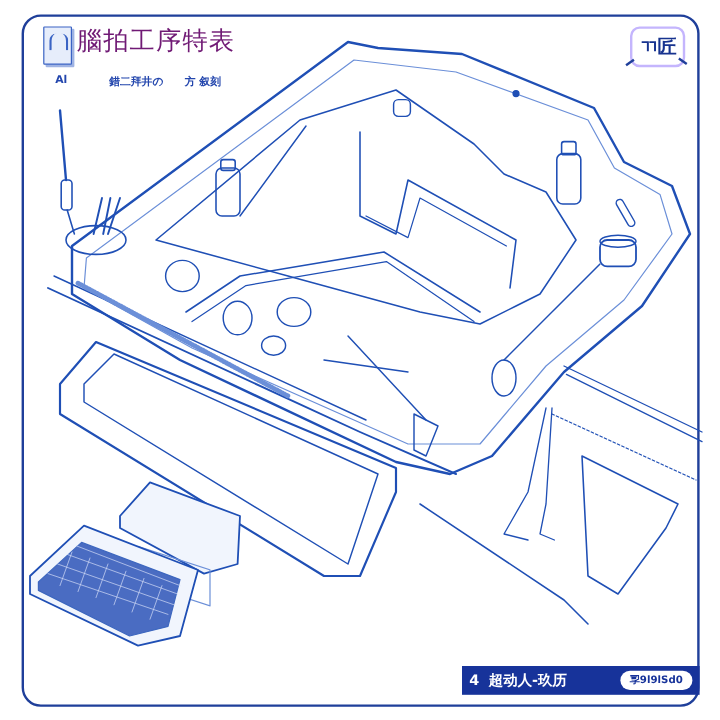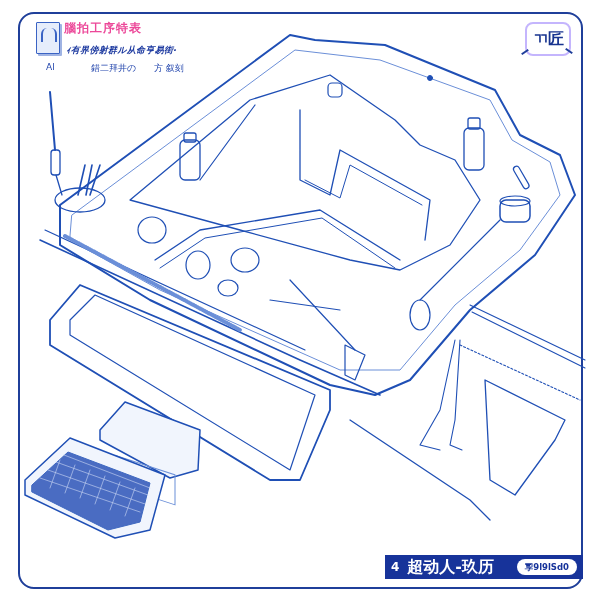--- a/index.html
+++ b/index.html
@@ -6,49 +6,48 @@
   body { width:600px; height:600px; position:relative; overflow:hidden;
          font-family:"DejaVu Sans", sans-serif; }
   .frame { position:absolute; left:18px; top:12px; width:565px; height:577px;
            border:2px solid #1f3f9a; border-radius:16px; box-sizing:border-box; background:#fff; }
   .header { position:absolute; left:36px; top:18px; width:200px; height:70px; }
   .book-icon { position:absolute; left:0; top:4px; width:22px; height:30px;
                border:1.5px solid #3a63c4; background:#e6edfb; border-radius:1px;
                box-shadow:2px 2px 0 #9fb3e3; }
   .book-icon:before { content:""; position:absolute; left:4px; top:5px; width:12px; height:14px;
                border-left:2px solid #3a63c4; border-right:2px solid #3a63c4; border-radius:6px 6px 0 0; }
-  .title { position:absolute; left:28px; top:2px; font-size:12px; font-weight:bold;
-           color:#ec4899; letter-spacing:1px; white-space:nowrap; }
+  .title { position:absolute; left:28px; top:2px; font-size:21px; font-weight:normal;
+           color:#701a75; letter-spacing:1px; white-space:nowrap; }
   .subtitle { position:absolute; left:30px; top:26px; font-size:9px; font-weight:bold;
               font-style:italic; color:#1d3aa0; white-space:nowrap; letter-spacing:0.3px; }
-  .meta { position:absolute; top:44px; font-size:9px; color:#2346ad; white-space:nowrap; }
+  .meta { position:absolute; top:44px; font-size:9px; color:#2346ad; white-space:nowrap;font-weight:bold; }
   .badge-top { position:absolute; left:525px; top:22px; width:42px; height:30px;
                border:2px solid #c4b5fd; border-radius:8px; background:#fff;
                font-weight:bold; font-size:16px; color:#17338f; text-align:center;
                line-height:30px; letter-spacing:-1px; }
   .badge-tail-l { position:absolute; left:521px; top:51px; width:8px; height:2px; background:#1f3f9a; transform:rotate(-35deg); }
   .badge-tail-r { position:absolute; left:565px; top:50px; width:8px; height:2px; background:#1f3f9a; transform:rotate(35deg); }
   svg.illus { position:absolute; left:0; top:0; }
   .label-bar { position:absolute; left:385px; top:555px; width:198px; height:24px;
                background:#17339a; display:flex; align-items:center; }
   .label-num { color:#fff; font-size:12px; font-weight:bold; margin-left:6px; }
-  .label-text { color:#fff; font-size:16px; font-weight:bold; margin-left:8px; white-space:nowrap; }
+  .label-text { color:#fff; font-size:12px; font-weight:bold; margin-left:8px; white-space:nowrap; }
   .label-pill { margin-left:auto; margin-right:6px; background:#ffffff; border-radius:8px;
                 height:16px; padding:0 8px; font-size:8.5px; color:#17339a; font-weight:bold;
                 line-height:16px; white-space:nowrap; }
 </style>
 </head>
 <body>
 
 <div class="frame"></div>
 
 <div class="header">
   <div class="book-icon"></div>
   <div class="title">腦拍工序特表</div>
-  <div class="subtitle">ｨ有界傍射群ル从命亨易街·</div>
   <div class="meta" style="left:10px">Al</div>
   <div class="meta" style="left:55px">錯二拜井の</div>
   <div class="meta" style="left:118px">方 叙刻</div>
 </div>
 
 <div class="badge-top">ㄲ匠</div>
 <div class="badge-tail-l"></div>
 <div class="badge-tail-r"></div>
 
 <svg class="illus" width="600" height="600" viewBox="0 0 600 600" fill="none" stroke="#1f4fb5" stroke-linejoin="round" stroke-linecap="round">

